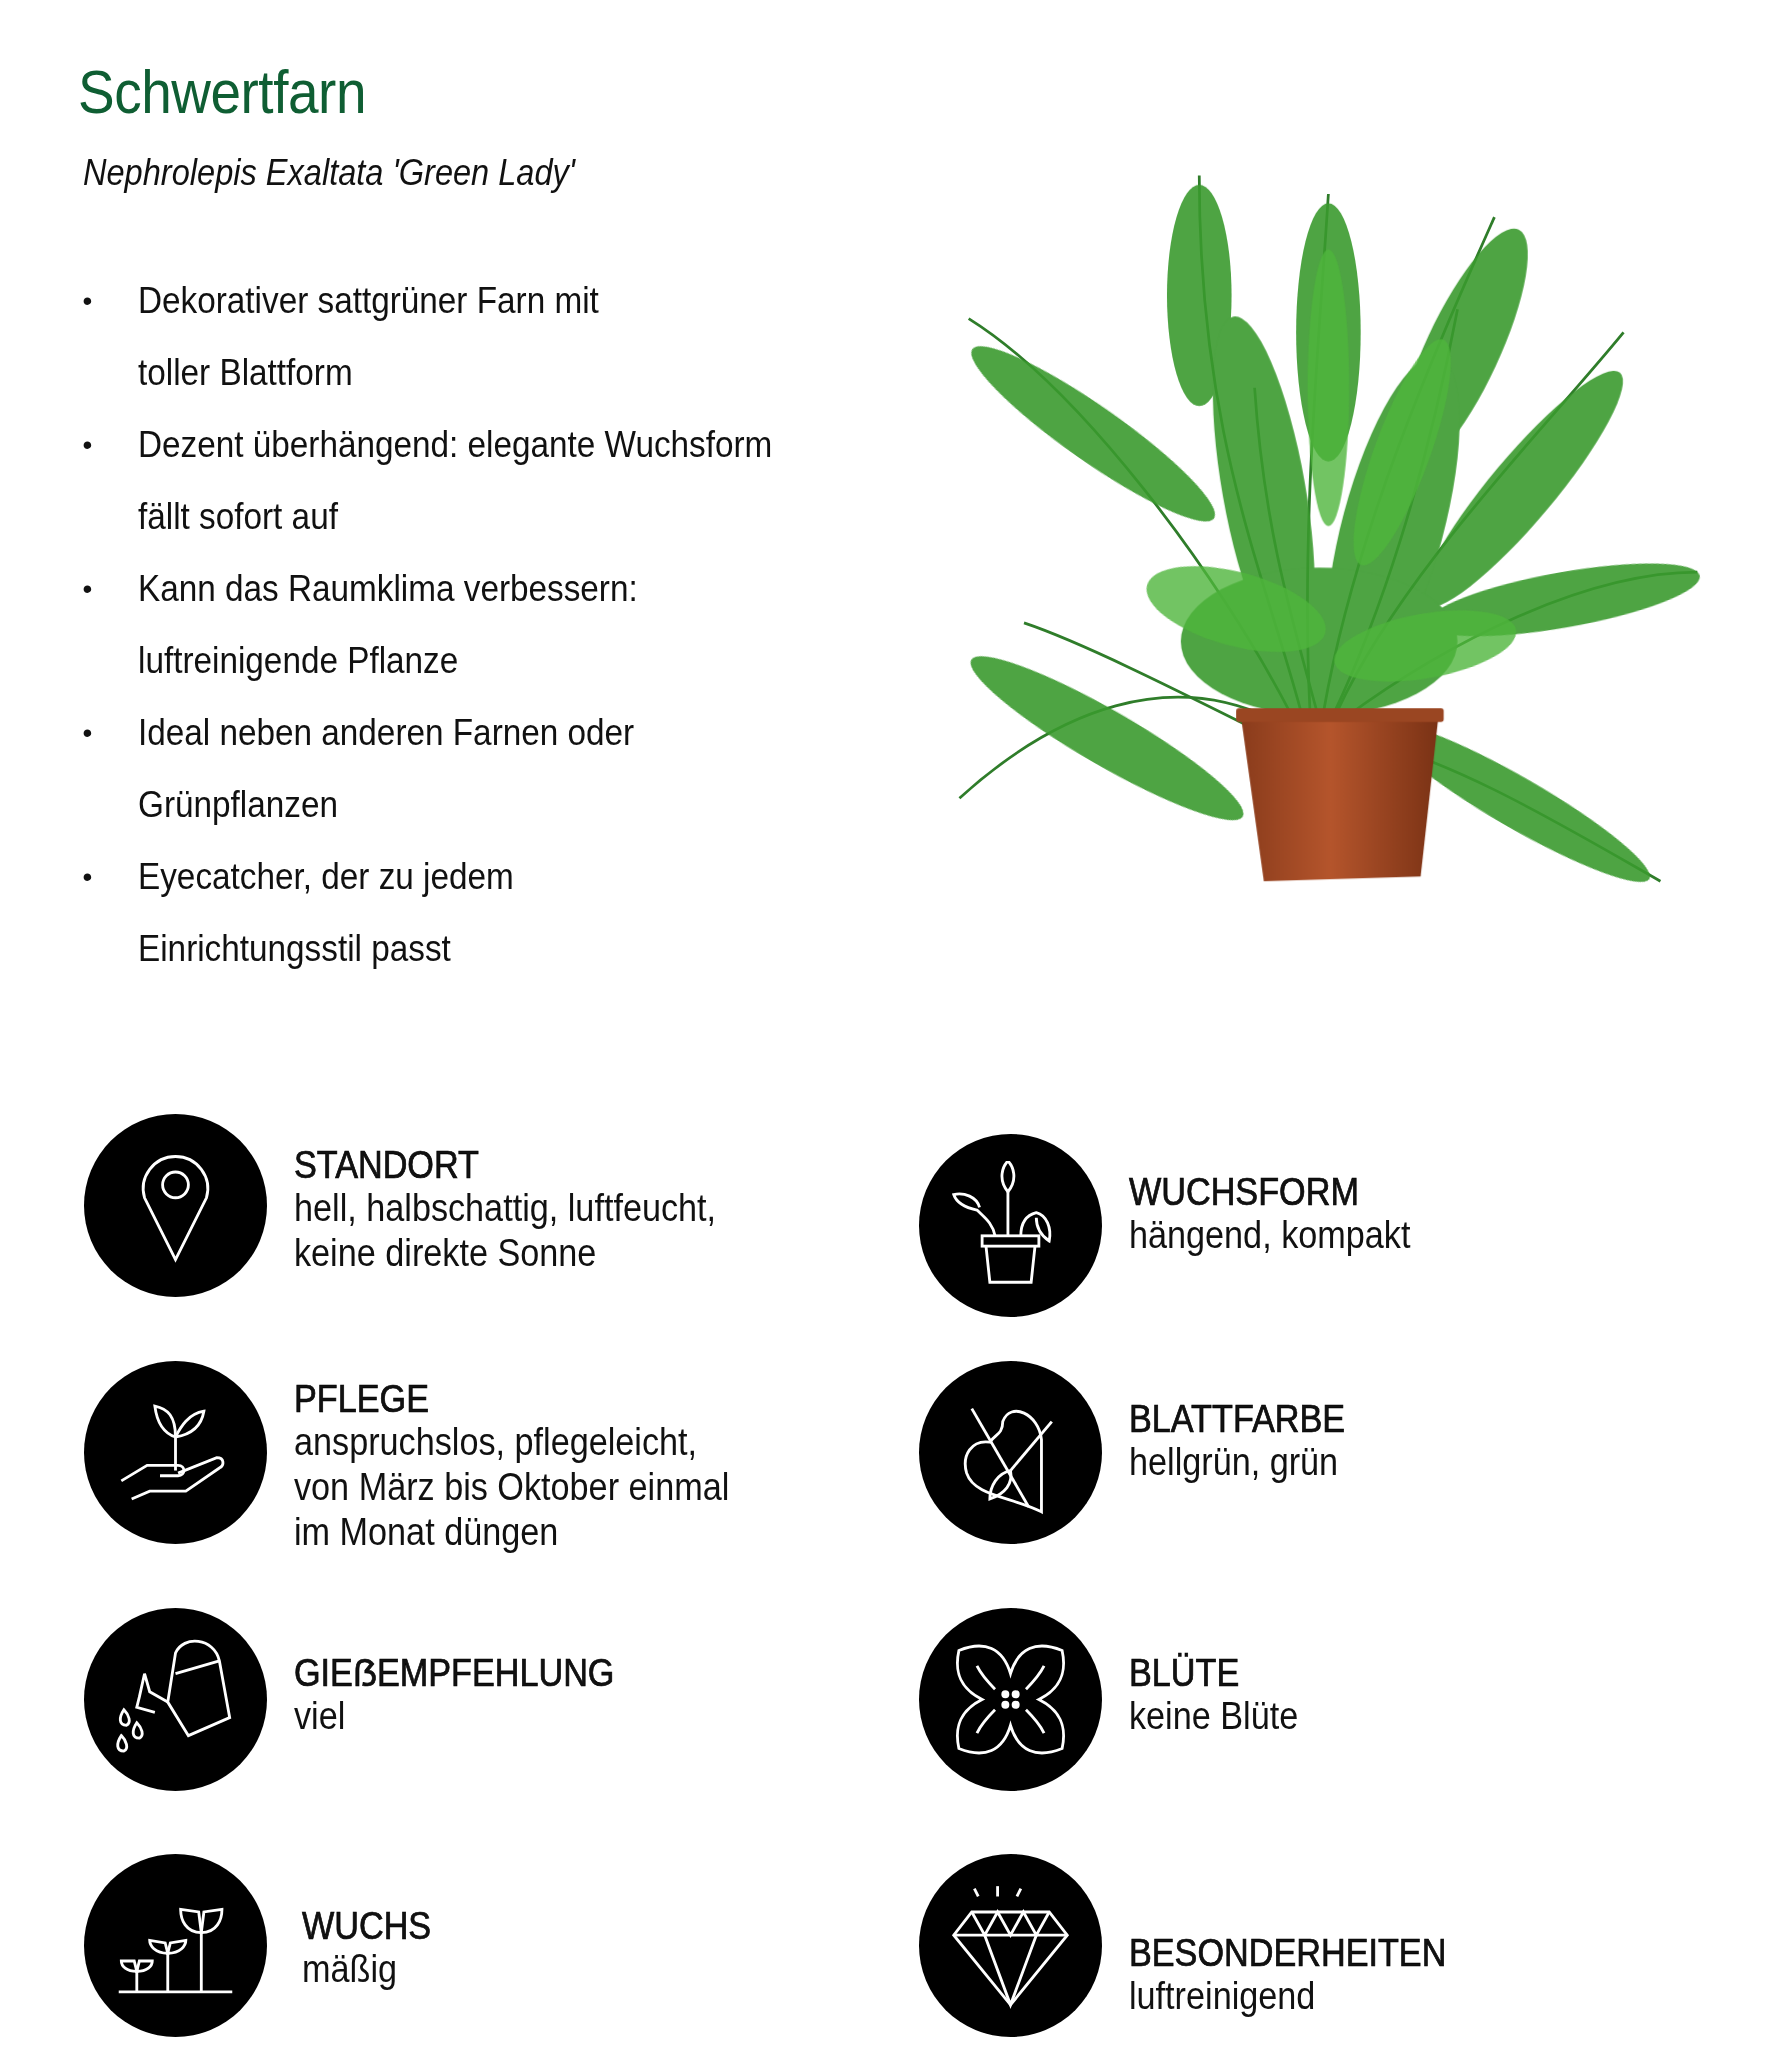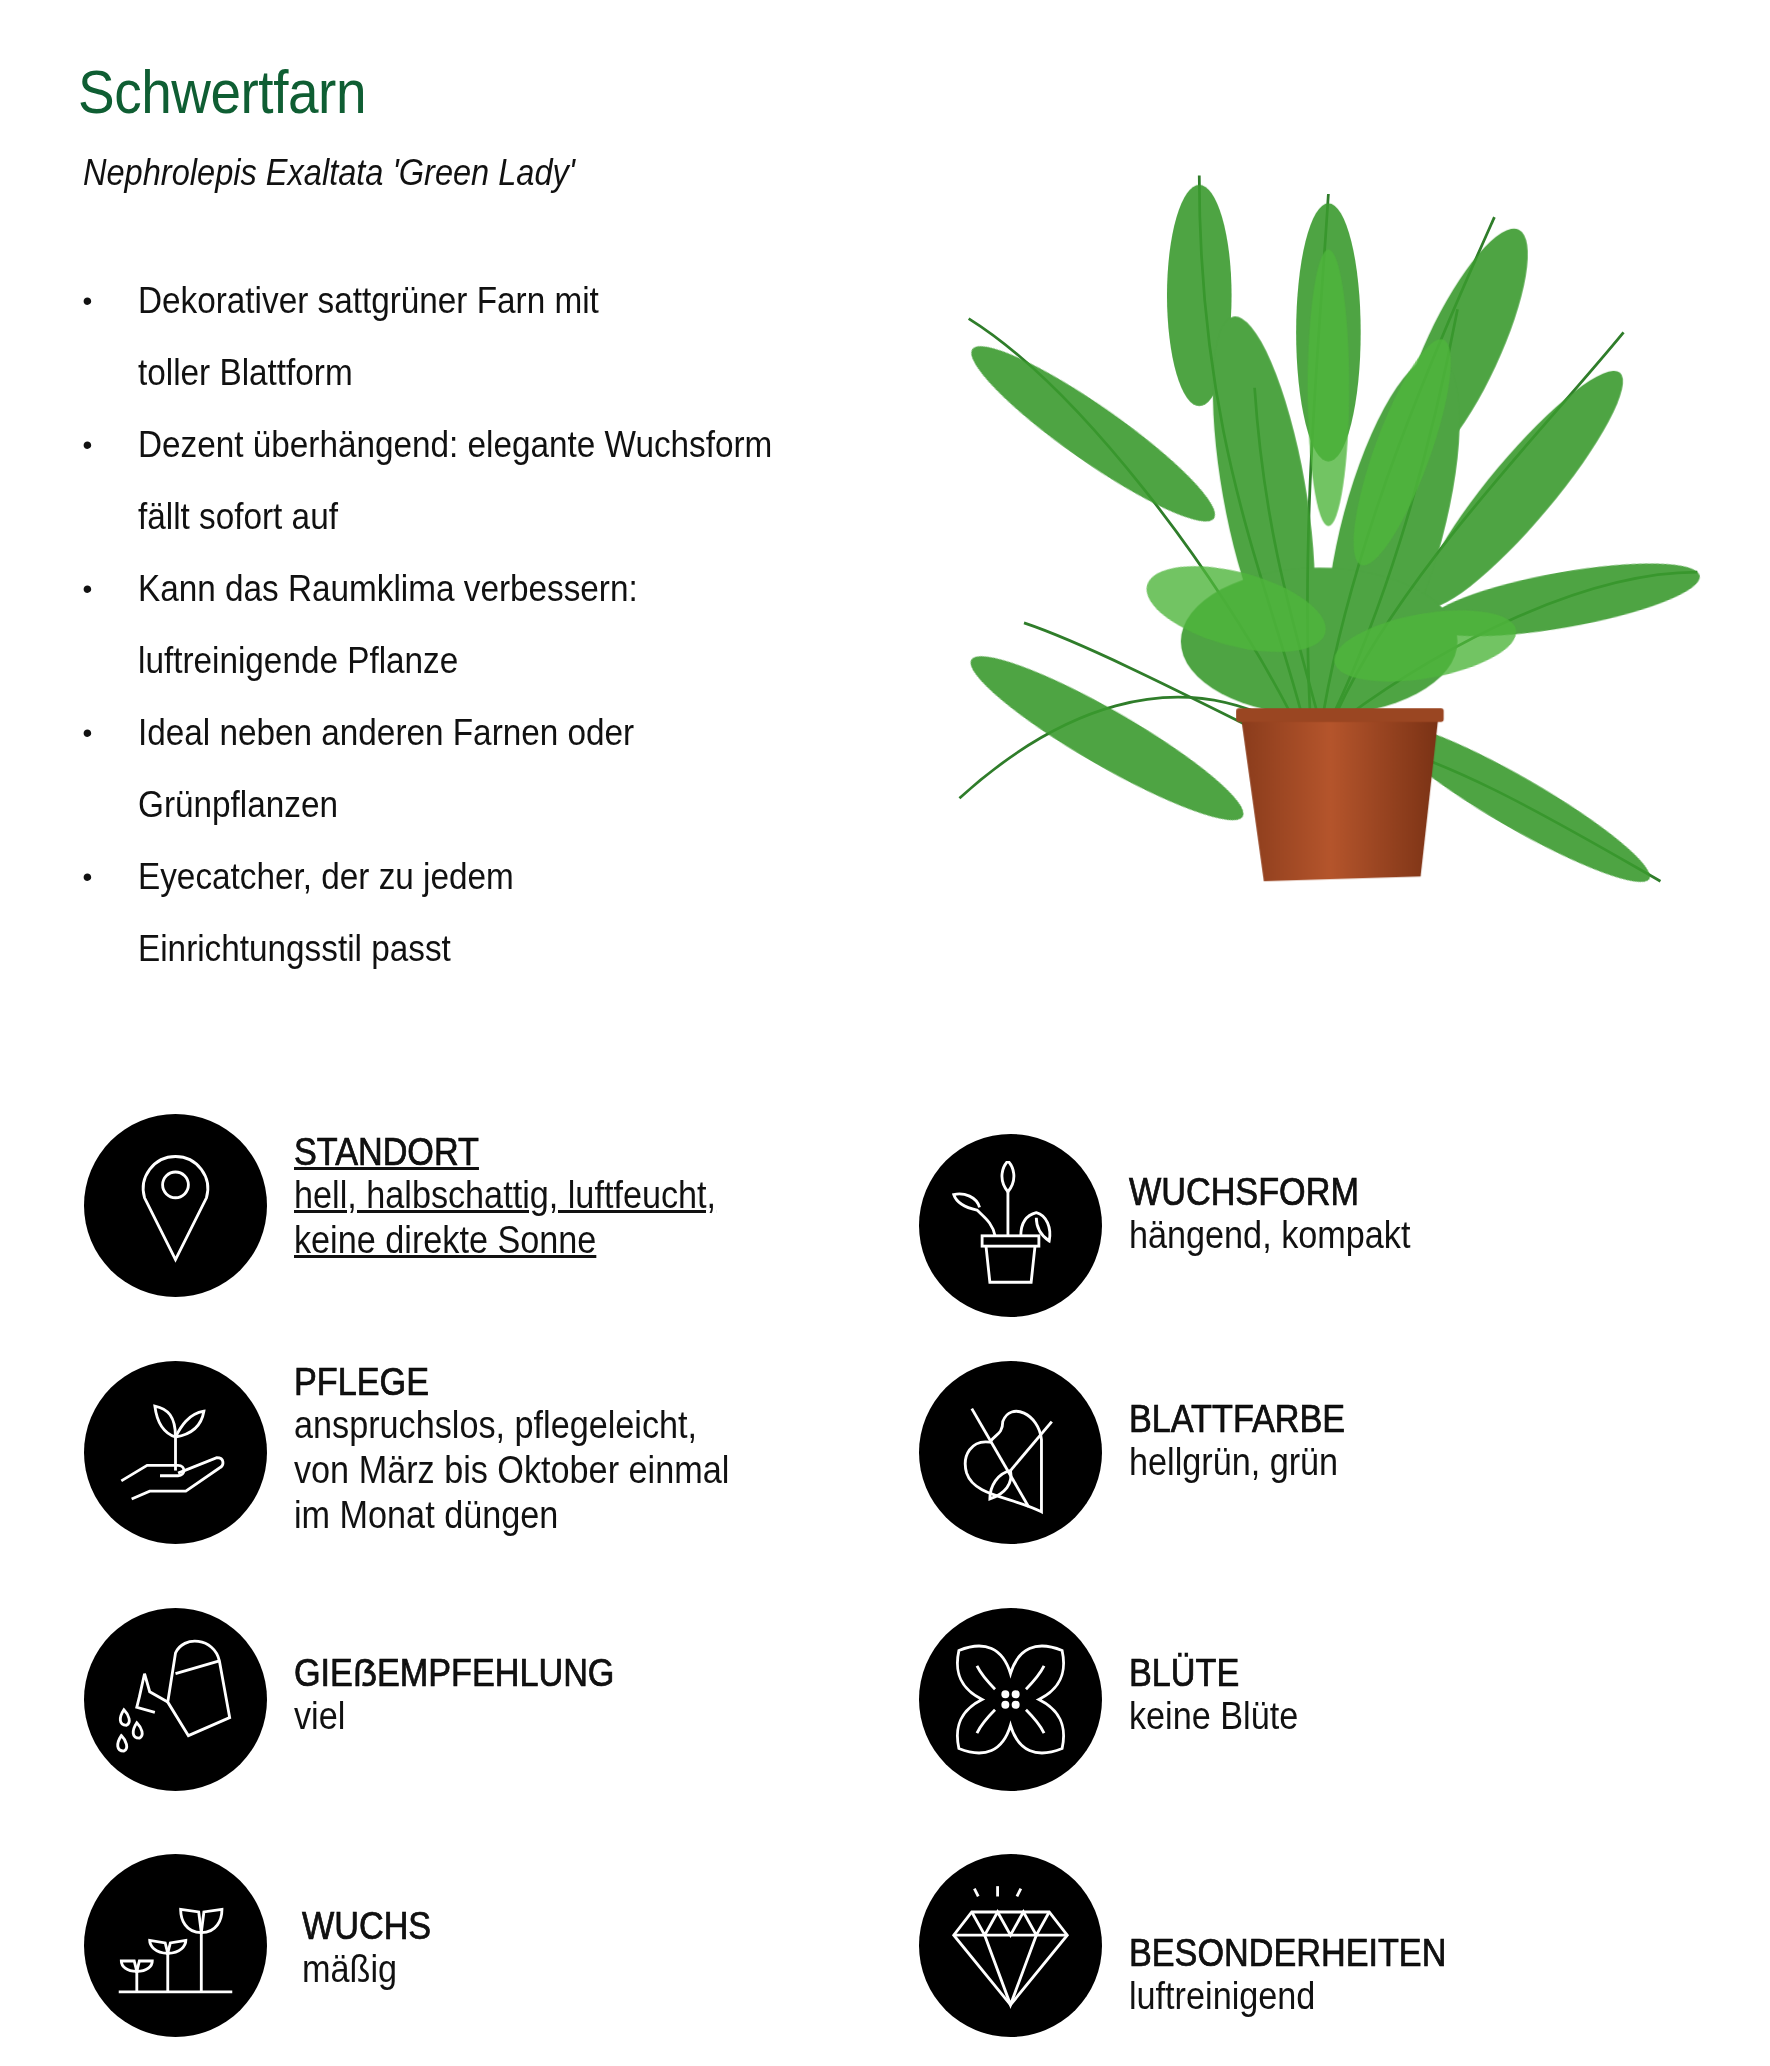--- a/index.html
+++ b/index.html
@@ -96,21 +96,21 @@
   <rect x="640" y="1195" width="450" height="30" rx="6" fill="#9a4622"></rect>
 </svg>
 
 <div class="attr" style="left:84px;top:1114px;">
   <div class="circle">
     <svg viewBox="0 0 100 100" fill="none" stroke="#fff" stroke-width="2.2">
       <path d="M50 92 L26 44 A25 25 0 1 1 74 44 Z"></path>
       <circle cx="50" cy="34" r="10"></circle>
     </svg>
   </div>
-  <div class="attr-text" style="top:19px;text-decoration:underline;">
+  <div class="attr-text" style="top:32px;">
     <div class="attr-label">STANDORT</div>
     <div class="attr-value">hell, halbschattig, luftfeucht,
 keine direkte Sonne</div>
   </div>
 </div>
 
 <div class="attr" style="left:919px;top:1134px;">
   <div class="circle">
     <svg viewBox="0 0 100 100" fill="none" stroke="#fff" stroke-width="2.2">
       <rect x="28" y="58" width="44" height="8"></rect>
@@ -130,21 +130,21 @@
 <div class="attr" style="left:84px;top:1361px;">
   <div class="circle">
     <svg viewBox="0 0 100 100" fill="none" stroke="#fff" stroke-width="2.2">
       <path d="M50 64 L50 38"></path>
       <path d="M50 38 C44 36 36 30 34 14 C44 16 50 22 50 38"></path>
       <path d="M50 38 C54 30 60 20 72 18 C70 30 62 36 50 38"></path>
       <path d="M8 72 L28 60 L52 60 C58 60 58 68 52 68 L38 68"></path>
       <path d="M52 66 L82 54 C88 54 88 60 84 62 L58 80 L30 80 L16 86"></path>
     </svg>
   </div>
-  <div class="attr-text" style="top:2px;">
+  <div class="attr-text" style="top:19px;">
     <div class="attr-label">PFLEGE</div>
     <div class="attr-value">anspruchslos, pflegeleicht,
 von März bis Oktober einmal
 im Monat düngen</div>
   </div>
 </div>
 
 <div class="attr" style="left:919px;top:1361px;">
   <div class="circle">
     <svg viewBox="0 0 100 100" fill="none" stroke="#fff" stroke-width="2.2">

